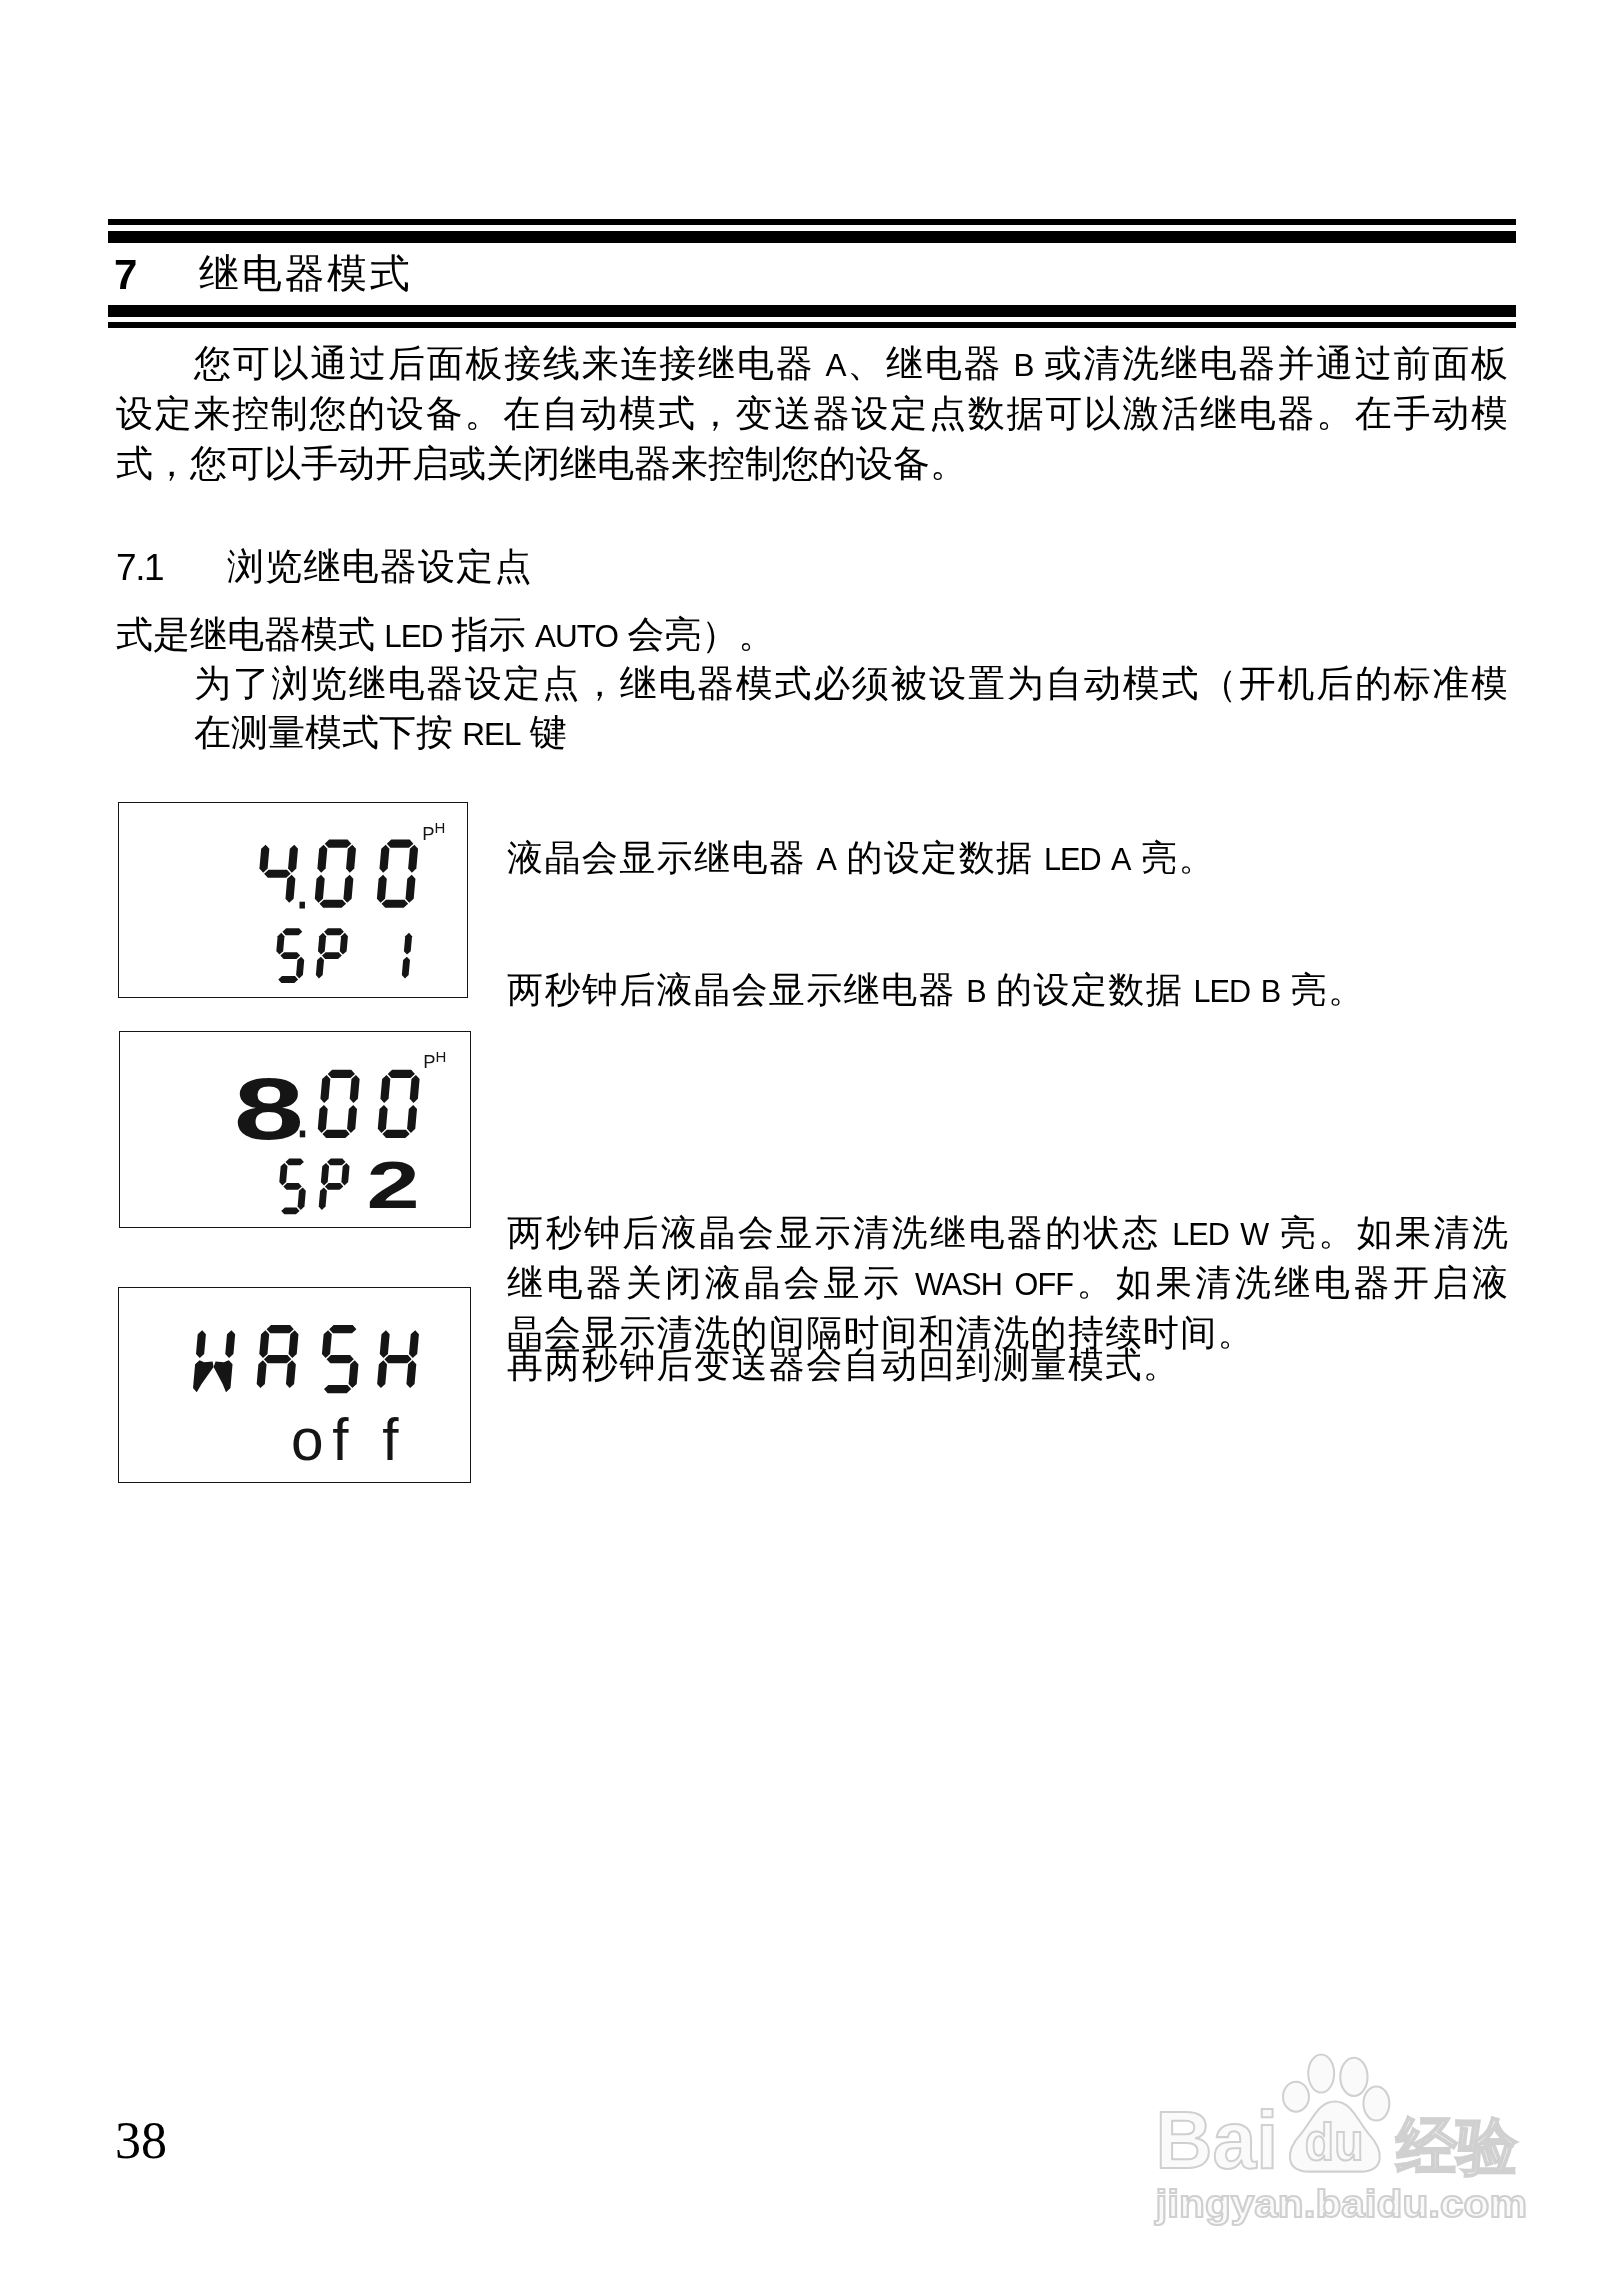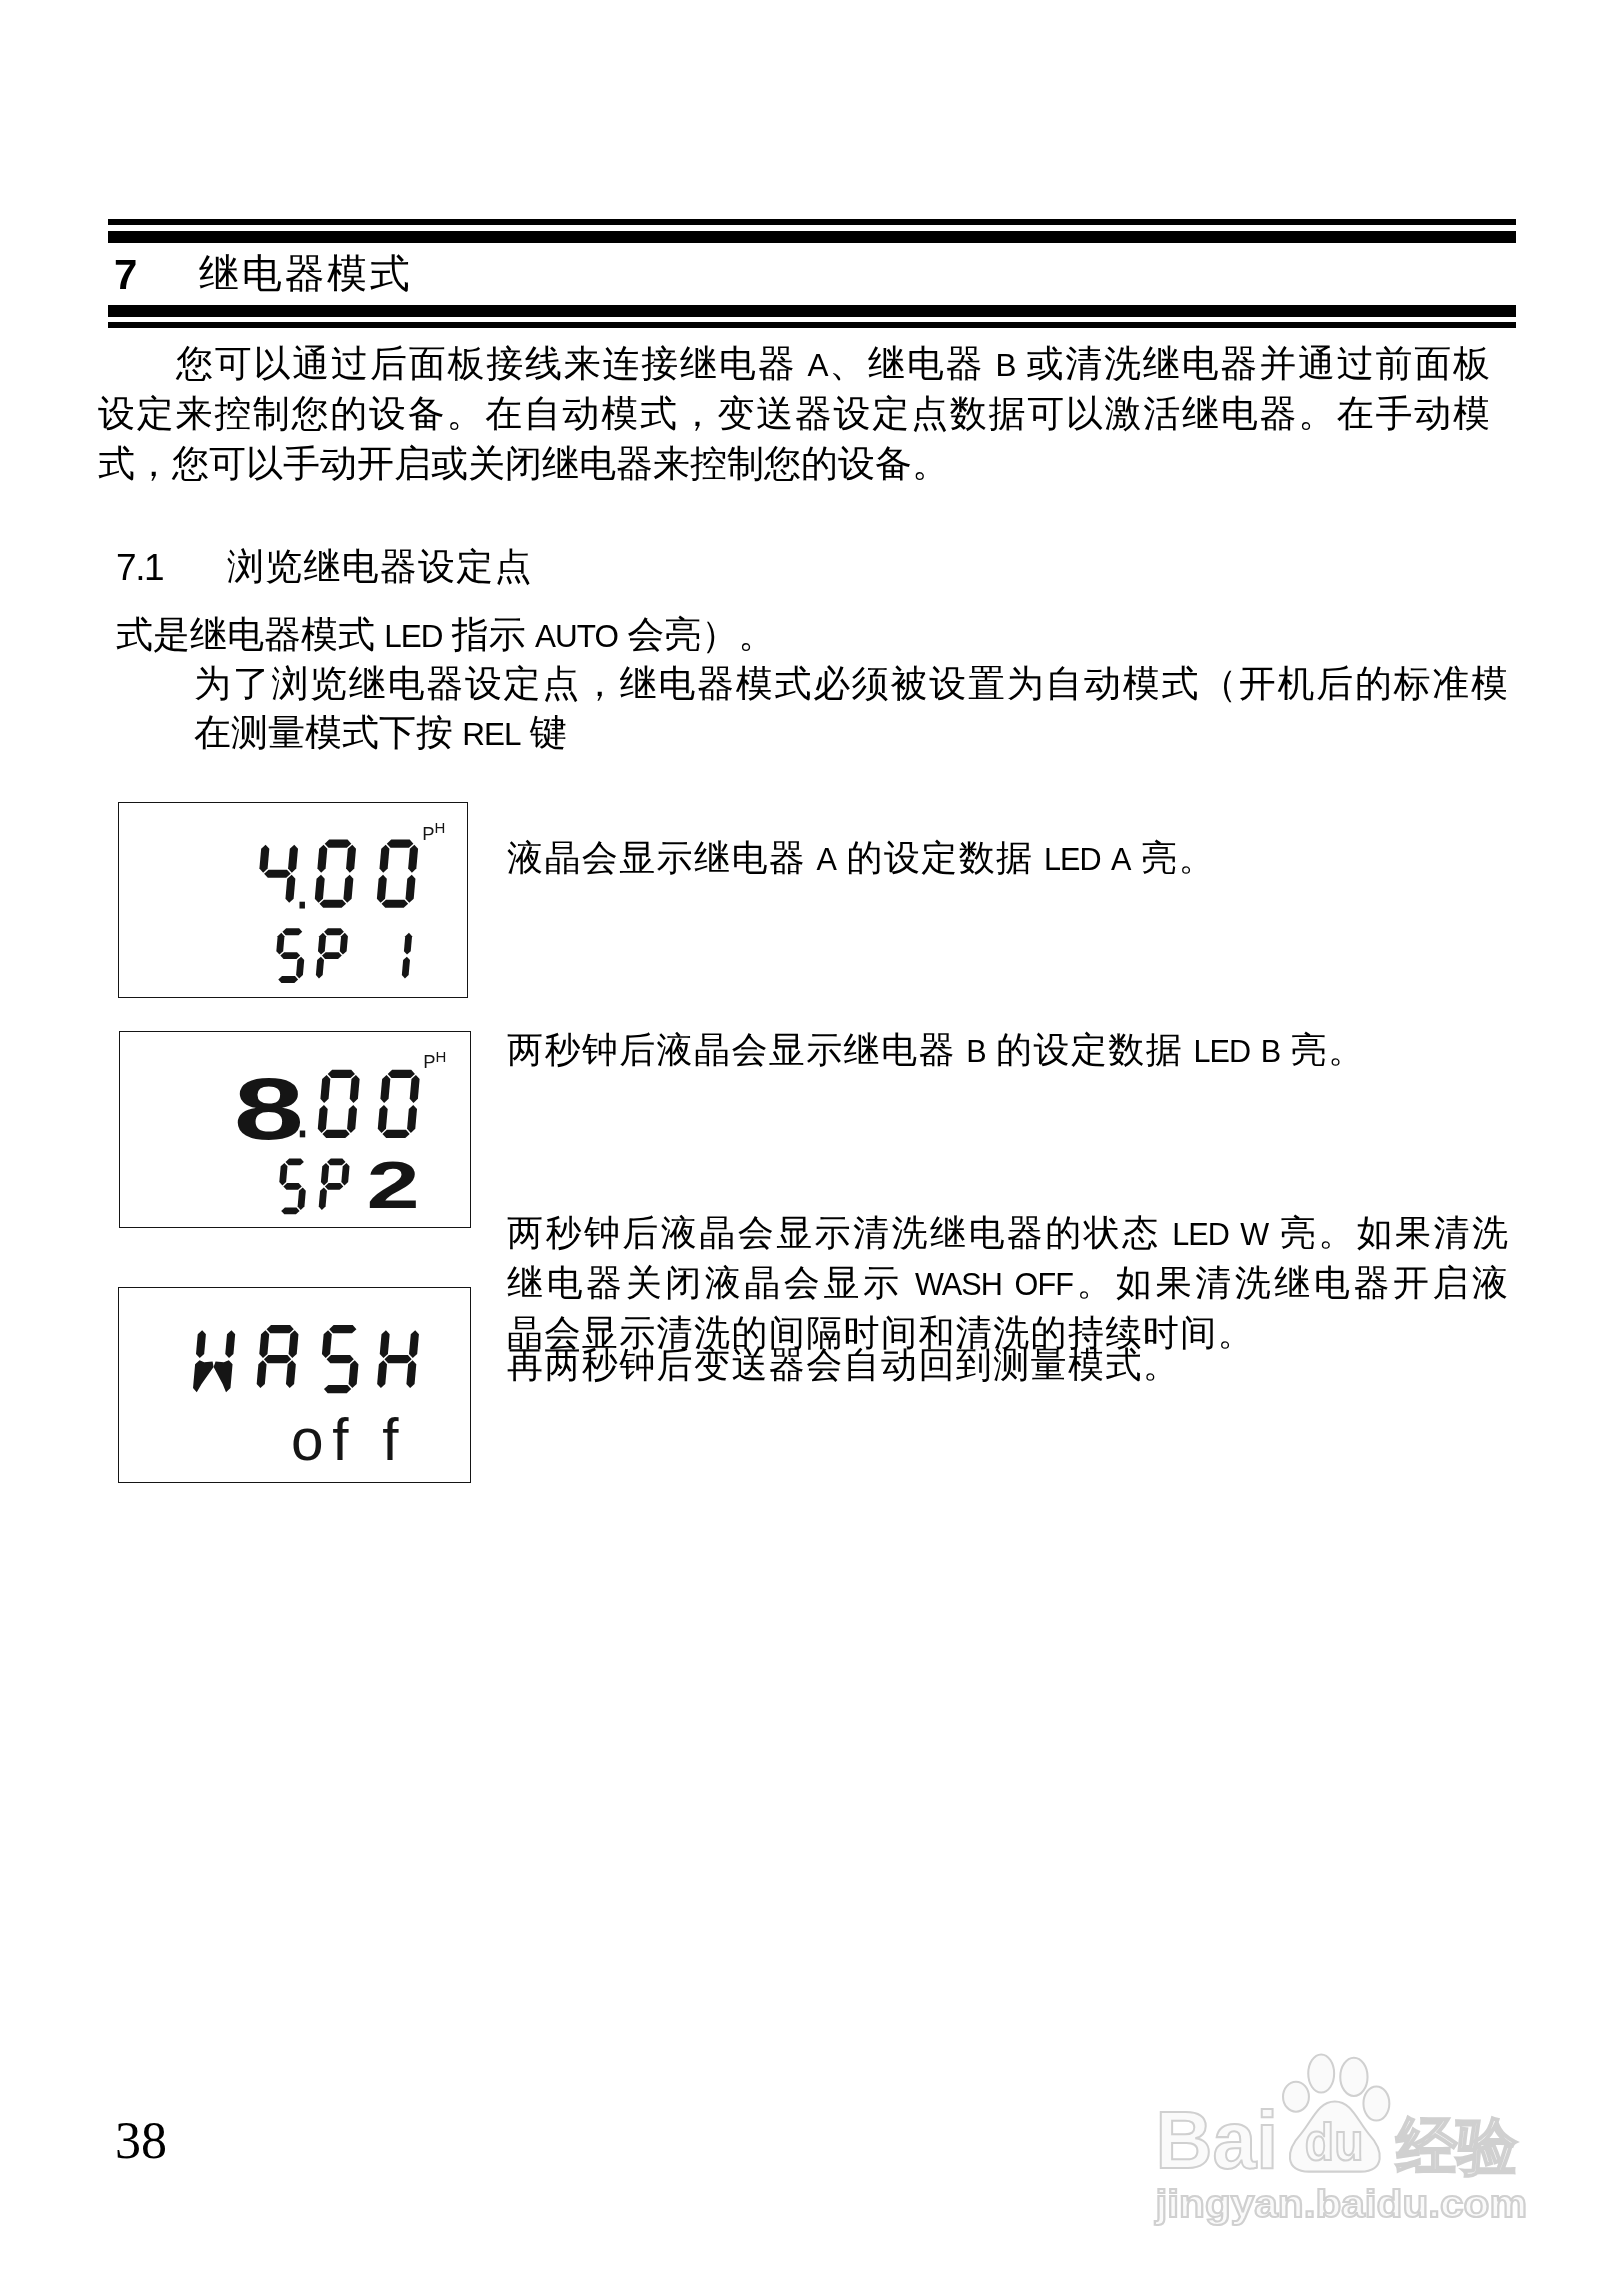--- a/index.html
+++ b/index.html
@@ -34,21 +34,21 @@
 </head>
 <body>
 
 <div class="rule" style="top:219px;height:5.5px;"></div>
 <div class="rule" style="top:231px;height:11.6px;"></div>
 <div class="h-num">7</div>
 <div class="h-title">继电器模式</div>
 <div class="rule" style="top:305px;height:11.6px;"></div>
 <div class="rule" style="top:322px;height:6.1px;"></div>
 
-<div class="block lc" style="left:98px;top:339px;width:1392px;">
+<div class="block lc" style="left:116px;top:339px;width:1392px;">
   <div class="ln j ind tl">您可以通过后面板接线来连接继电器 <span class="lat">A</span>、继电器 <span class="lat">B</span> 或清洗继电器并通过前面板</div>
   <div class="ln j tl">设定来控制您的设备。在自动模式，变送器设定点数据可以激活继电器。在手动模</div>
   <div class="ln tl">式，您可以手动开启或关闭继电器来控制您的设备。</div>
 </div>
 
 <div class="sub-num">7.1</div>
 <div class="sub-title">浏览继电器设定点</div>
 
 <div class="block lc p2" style="left:116px;top:610px;width:1392px;">
   <div class="ln tl">式是继电器模式 <span class="lat">LED</span> 指示 <span class="lat">AUTO</span> 会亮）。</div>
@@ -184,21 +184,21 @@
       </g>
     <g>
         <text x="254" y="254" font-size="86" textLength="158" lengthAdjust="spacing">of f</text>
       </g>
   </svg>
 </div>
 
 <div class="block rc" style="left:507px;top:798px;width:1001px;margin-top:36px;">
   <div class="ln tl">液晶会显示继电器 <span class="lat">A</span> 的设定数据 <span class="lat">LED</span> <span class="lat">A</span> 亮。</div>
 </div>
-<div class="block rc" style="left:507px;top:1026px;width:1001px;">
+<div class="block rc" style="left:507px;top:966px;width:1001px;">
   <div class="ln tl">两秒钟后液晶会显示继电器 <span class="lat">B</span> 的设定数据 <span class="lat">LED</span> <span class="lat">B</span> 亮。</div>
 </div>
 <div class="block rc c3" style="left:507px;top:1208px;width:1001px;">
   <div class="ln j tl">两秒钟后液晶会显示清洗继电器的状态 <span class="lat">LED</span> <span class="lat">W</span> 亮。如果清洗</div>
   <div class="ln j tl">继电器关闭液晶会显示 <span class="lat">WASH</span> <span class="lat">OFF</span>。如果清洗继电器开启液</div>
   <div class="ln tl">晶会显示清洗的间隔时间和清洗的持续时间。</div>
 </div>
 <div class="block rc" style="left:507px;top:1341px;width:1001px;">
   <div class="ln tl">再两秒钟后变送器会自动回到测量模式。</div>
 </div>

